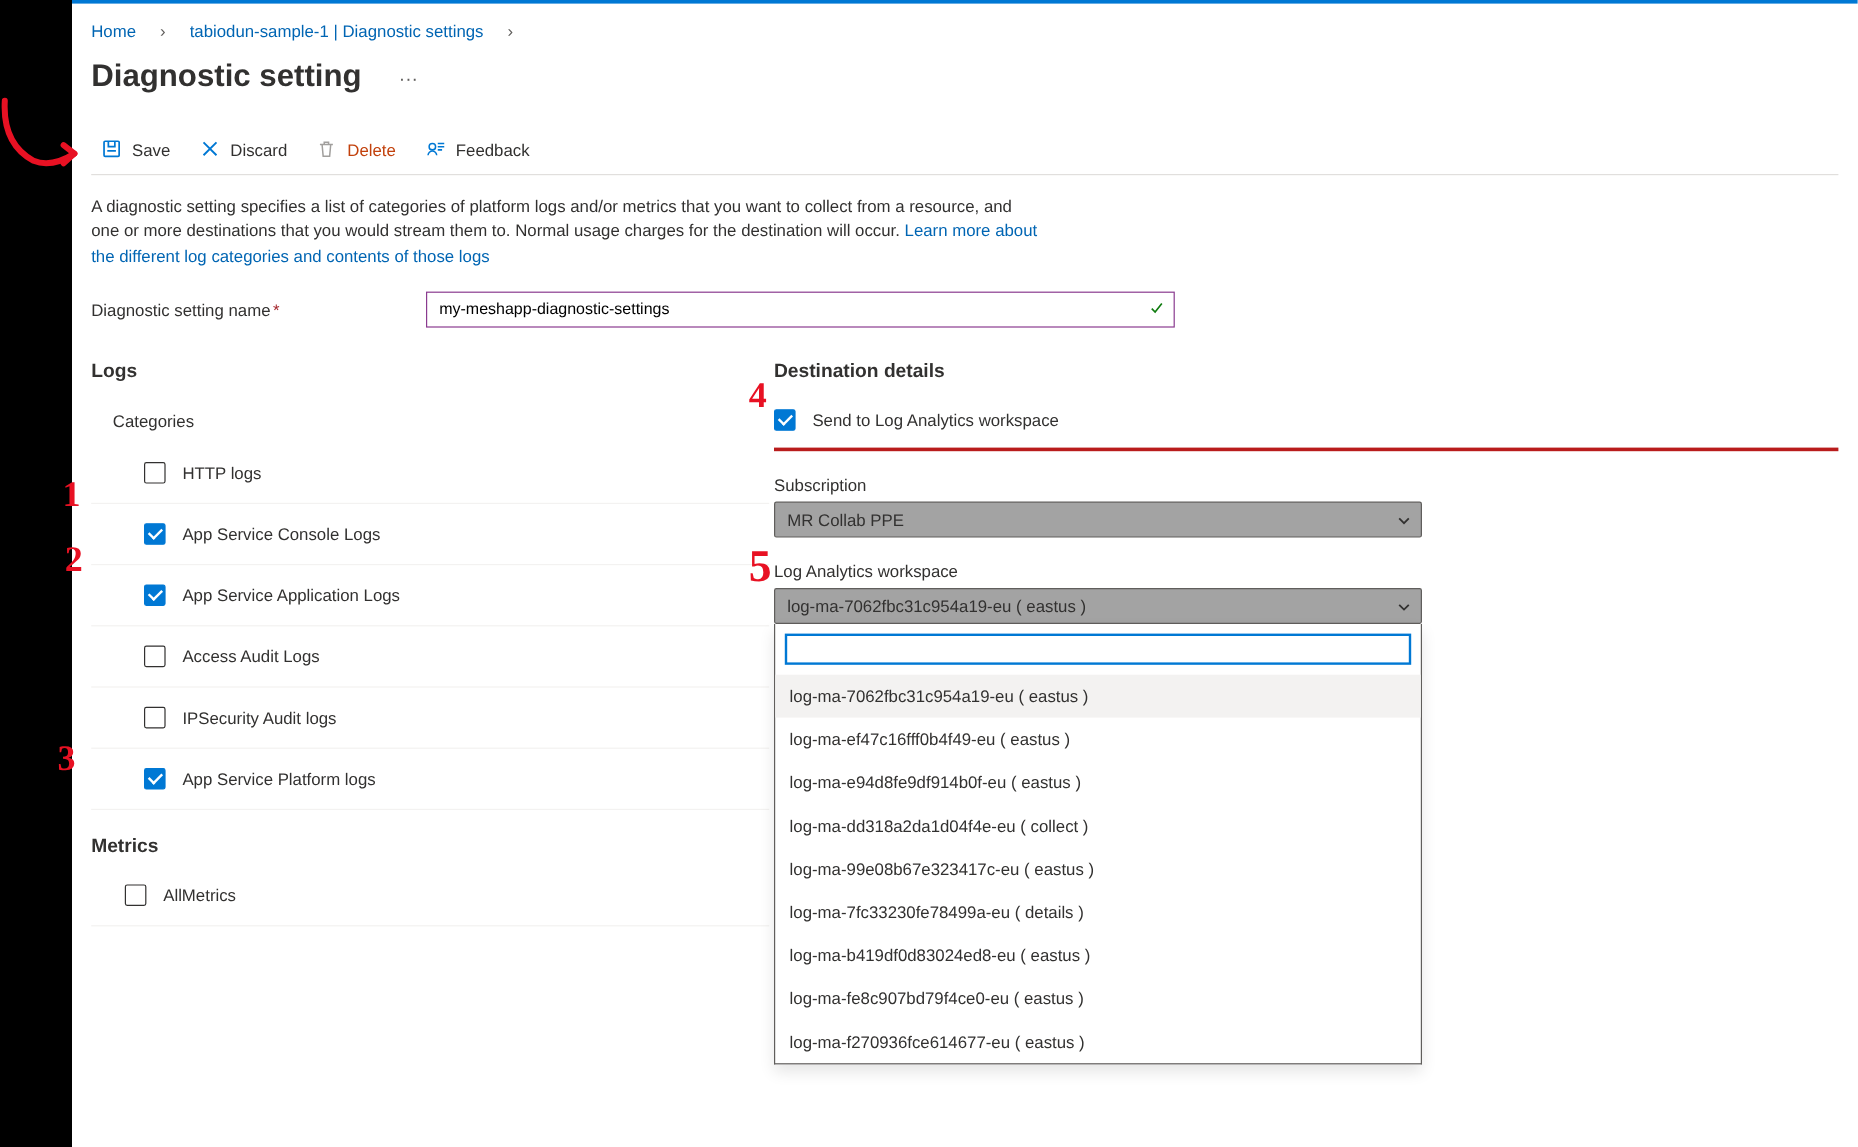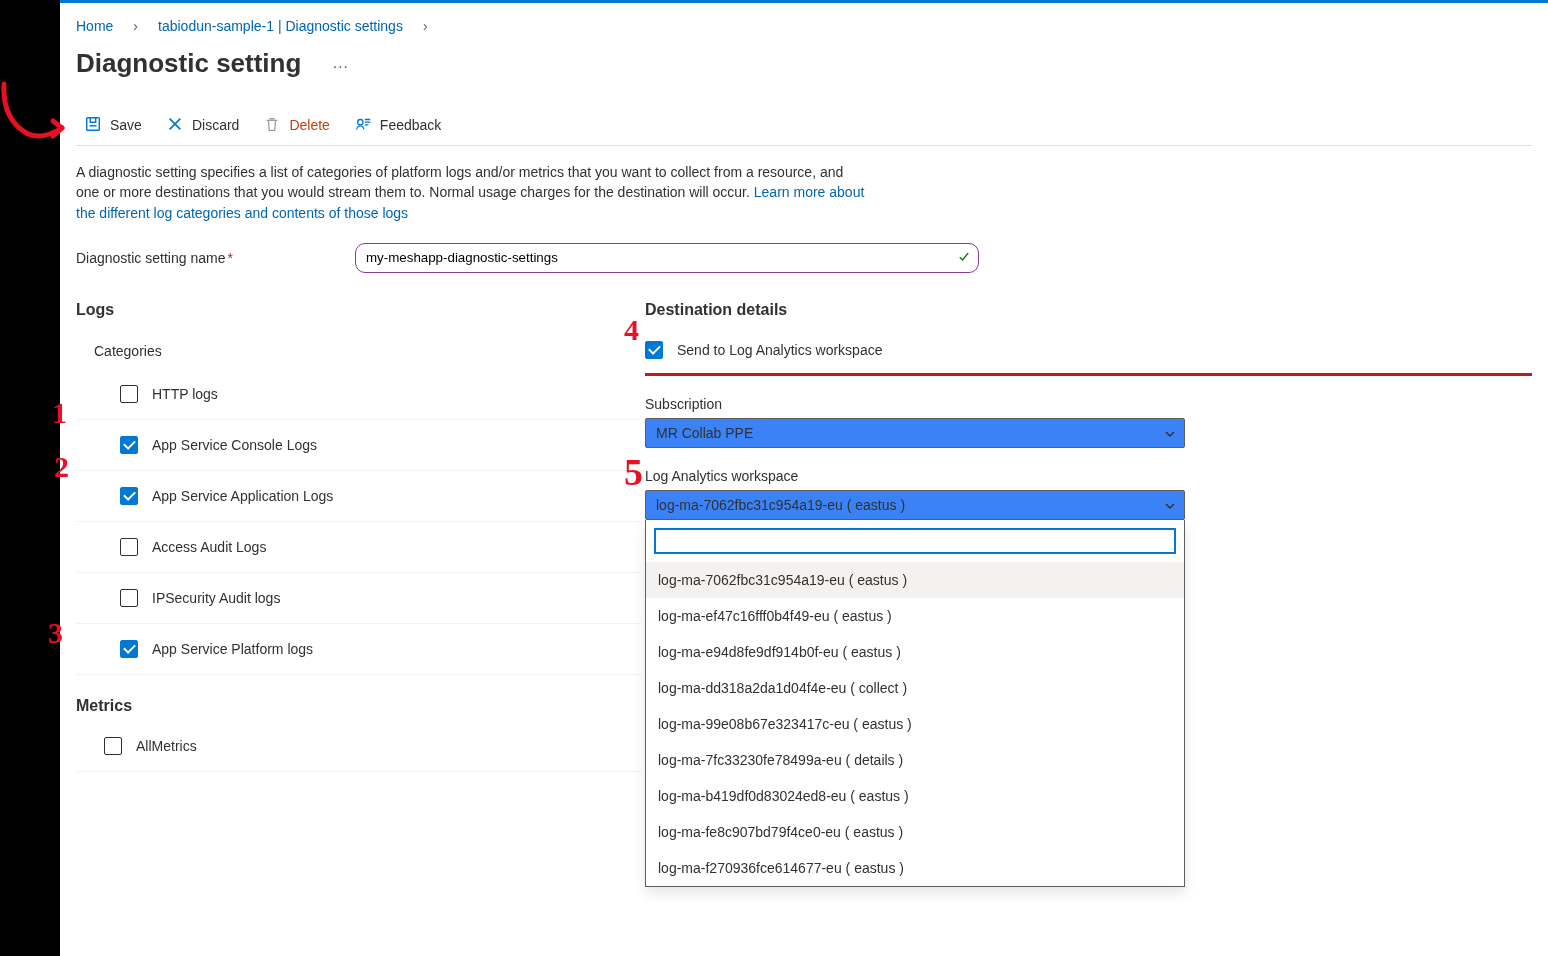--- a/index.html
+++ b/index.html
@@ -18,38 +18,38 @@
   .tbtn { display: flex; align-items: flex-end; gap: 8px; cursor: pointer; color: #323130; }
   .tbtn.disabled { color: #c2410c; cursor: default; }
   .tbtn .ic { width: 18px; height: 18px; display: inline-flex; align-items: center; justify-content: center; }
   .tbtn .ic svg { stroke: #0078d4; }
   .tbtn.disabled .ic svg { stroke: #a19f9d; }
   .desc { margin-top: 16px; max-width: 790px; line-height: 1.45; }
   .desc a { color: #0065b3; text-decoration: none; }
   .form-row { display: flex; align-items: center; margin-top: 20px; gap: 4px; }
   .form-label { width: 275px; }
   .req { color: #a4262c; margin-left: 2px; }
-  .txt-input { width: 624px; height: 30px; border: 1px solid #8a3b8f; border-radius: 10px; padding: 0 30px 0 10px; outline: none; position: relative; }
+  .txt-input { width: 624px; height: 30px; border: 1px solid #8a3b8f; border-radius: 0; padding: 0 30px 0 10px; outline: none; position: relative; }
   .input-wrap { position: relative; width: 624px; }
   .input-check { position: absolute; right: 8px; top: 50%; transform: translateY(-50%); color: #107c10; }
   .two-col { display: flex; margin-top: 28px; gap: 4px; }
   .col-left { width: 565px; }
   .col-right { flex: 1; }
   .section-h { font-weight: 600; font-size: 16px; margin-bottom: 14px; }
   .sub-h { font-size: 14px; margin-bottom: 10px; margin-left: 18px; margin-top: 24px; }
   .check-row { display: flex; align-items: center; gap: 14px; padding: 16px 0 16px 44px; border-bottom: 1px solid #f3f2f1; }
   .check-row.metrics { padding-left: 28px; }
   .metrics-h { font-weight: 600; font-size: 16px; margin-top: 22px; margin-bottom: 6px; }
   .cb { width: 18px; height: 18px; border: 1px solid #323130; border-radius: 2px; display: inline-flex; align-items: center; justify-content: center; cursor: pointer; flex-shrink: 0; }
   .cb.checked { background: #0078d4; border-color: #0078d4; }
   .cb.checked::after { content: ""; width: 5px; height: 9px; border: solid #fff; border-width: 0 2px 2px 0; transform: rotate(45deg); margin-top: -2px; }
   .dest-top { display: flex; align-items: center; gap: 14px; padding: 8px 0 14px 0; border-bottom: 3px solid #b91c1c; }
   .field-block { margin-top: 20px; }
   .field-lbl { margin-bottom: 6px; }
-  .select-box { width: 540px; height: 30px; border: 1px solid #605e5c; border-radius: 2px; display: flex; align-items: center; justify-content: space-between; padding: 0 8px 0 10px; cursor: pointer; background: #3b82f6; }
+  .select-box { width: 540px; height: 30px; border: 1px solid #605e5c; border-radius: 2px; display: flex; align-items: center; justify-content: space-between; padding: 0 8px 0 10px; cursor: pointer; background: #a3a3a3; }
   .chev { width: 12px; height: 12px; }
   .dropdown { position: absolute; width: 540px; border: 1px solid #605e5c; border-top: none; background: #fff; box-shadow: 0 6px 12px rgba(0,0,0,.1); }
   .dd-search { padding: 8px; }
   .dd-search input { width: 100%; height: 26px; border: 2px solid #0078d4; outline: none; padding: 0 6px; }
   .dd-list { max-height: 360px; overflow-y: scroll; }
   .dd-item { padding: 10px 12px; cursor: pointer; }
   .dd-item.sel { background: #f3f2f1; }
   .dd-list::-webkit-scrollbar { width: 14px; }
   .dd-list::-webkit-scrollbar-thumb { background: #c8c6c4; border-radius: 7px; border: 3px solid #fff; }
 

